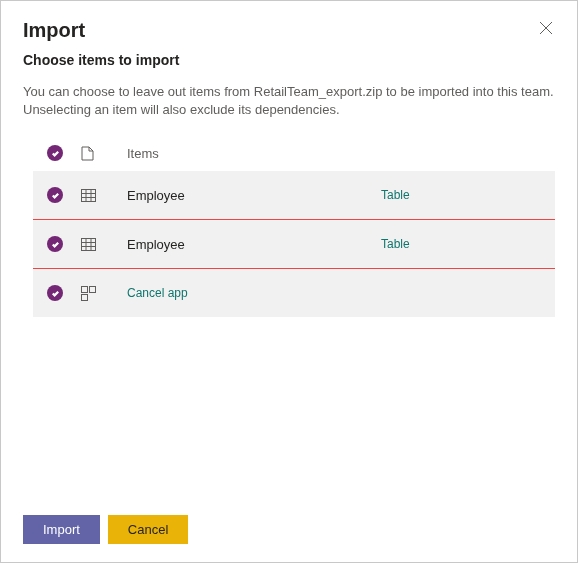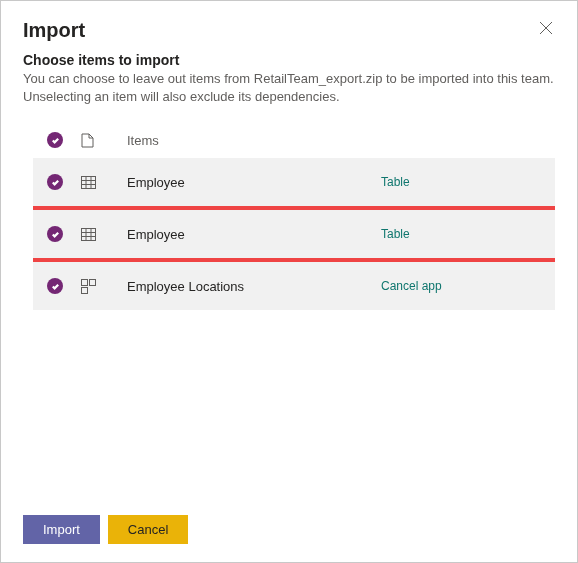--- a/index.html
+++ b/index.html
@@ -37,21 +37,21 @@
       align-items: center;
       justify-content: center;
     }
     .subtitle-block {
       padding: 6px 22px 2px 22px;
     }
     .subtitle {
       font-size: 14px;
       font-weight: 600;
       color: #252423;
-      margin-bottom: 2px;
+      margin-bottom: 15px;
     }
     .description {
       font-size: 13px;
       color: #605e5c;
       line-height: 1.4;
     }
     .table-area {
       padding: 14px 22px 0 32px;
       flex: 1;
     }
@@ -88,21 +88,21 @@
     .col-type {
       width: 160px;
       font-size: 12px;
       color: #605e5c;
     }
     .table-row {
       display: flex;
       align-items: center;
       padding: 16px 14px;
       background: #f1f1f1;
-      border-bottom: 4px solid #ef4444;
+      border-bottom: 1px solid #ef4444;
     }
     .table-row:last-child {
       border-bottom: none;
     }
     .table-row .col-name {
       color: #252423;
       font-size: 13px;
     }
     .table-row .col-type {
       color: #0f766e;
@@ -233,21 +233,20 @@
           </svg>
       </div>
     </div>
     <div class="col-icon">
       <svg width="15" height="15" viewBox="0 0 15 15">
         <rect x="0.5" y="0.5" width="6" height="6" fill="none" stroke="#605e5c" stroke-width="1"></rect>
         <rect x="8.5" y="0.5" width="6" height="6" fill="none" stroke="#605e5c" stroke-width="1"></rect>
         <rect x="0.5" y="8.5" width="6" height="6" fill="none" stroke="#605e5c" stroke-width="1"></rect>
       </svg>
     </div>
-    <div class="col-name">Employee Locations</div>
     <div class="col-type">Cancel app</div>
   </div>
 </div>
 
 <div class="footer">
   <button class="btn btn-primary">Import</button>
   <button class="btn btn-secondary">Cancel</button>
 </div>
 
 </body></html>

